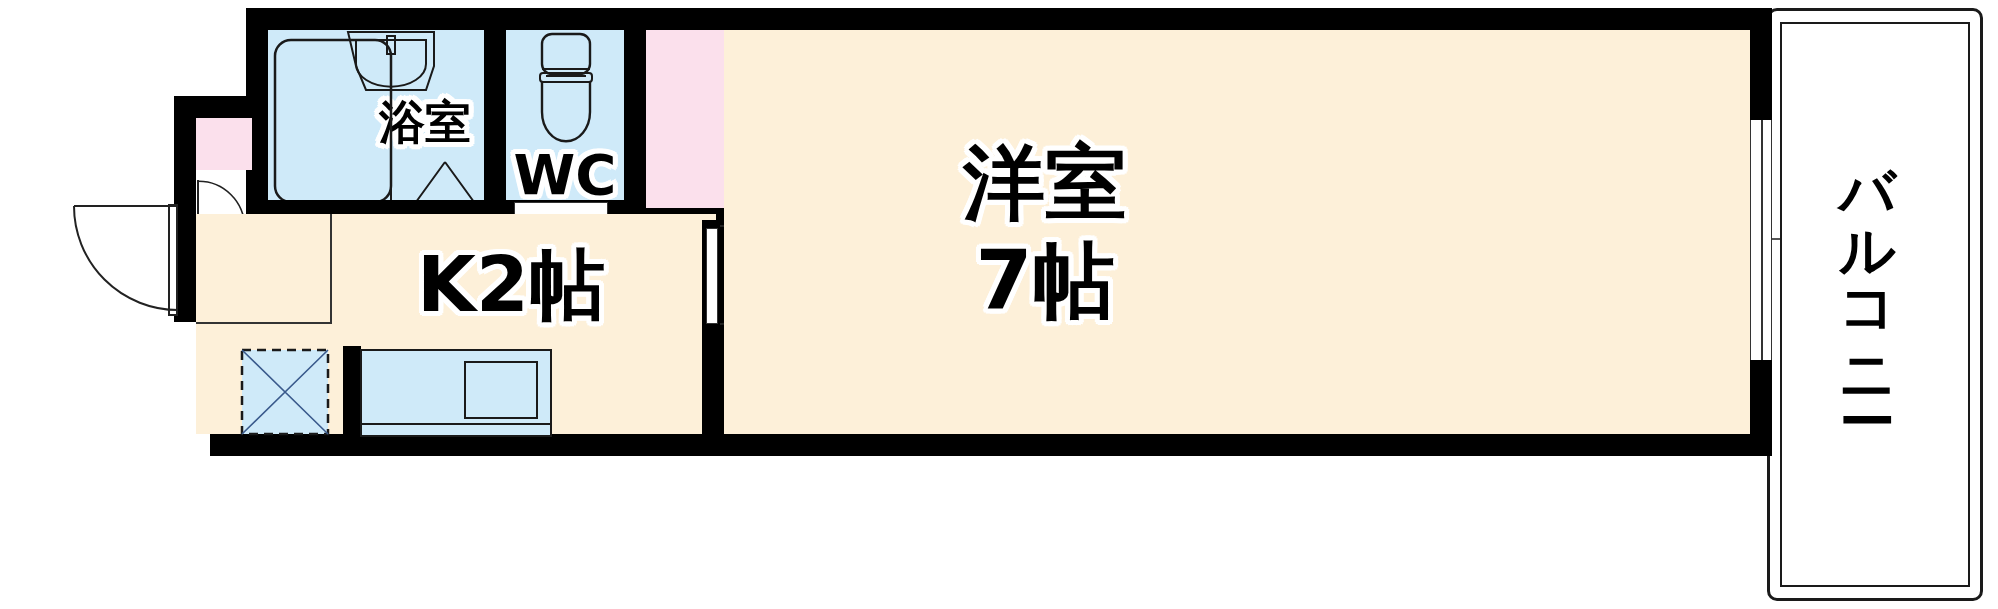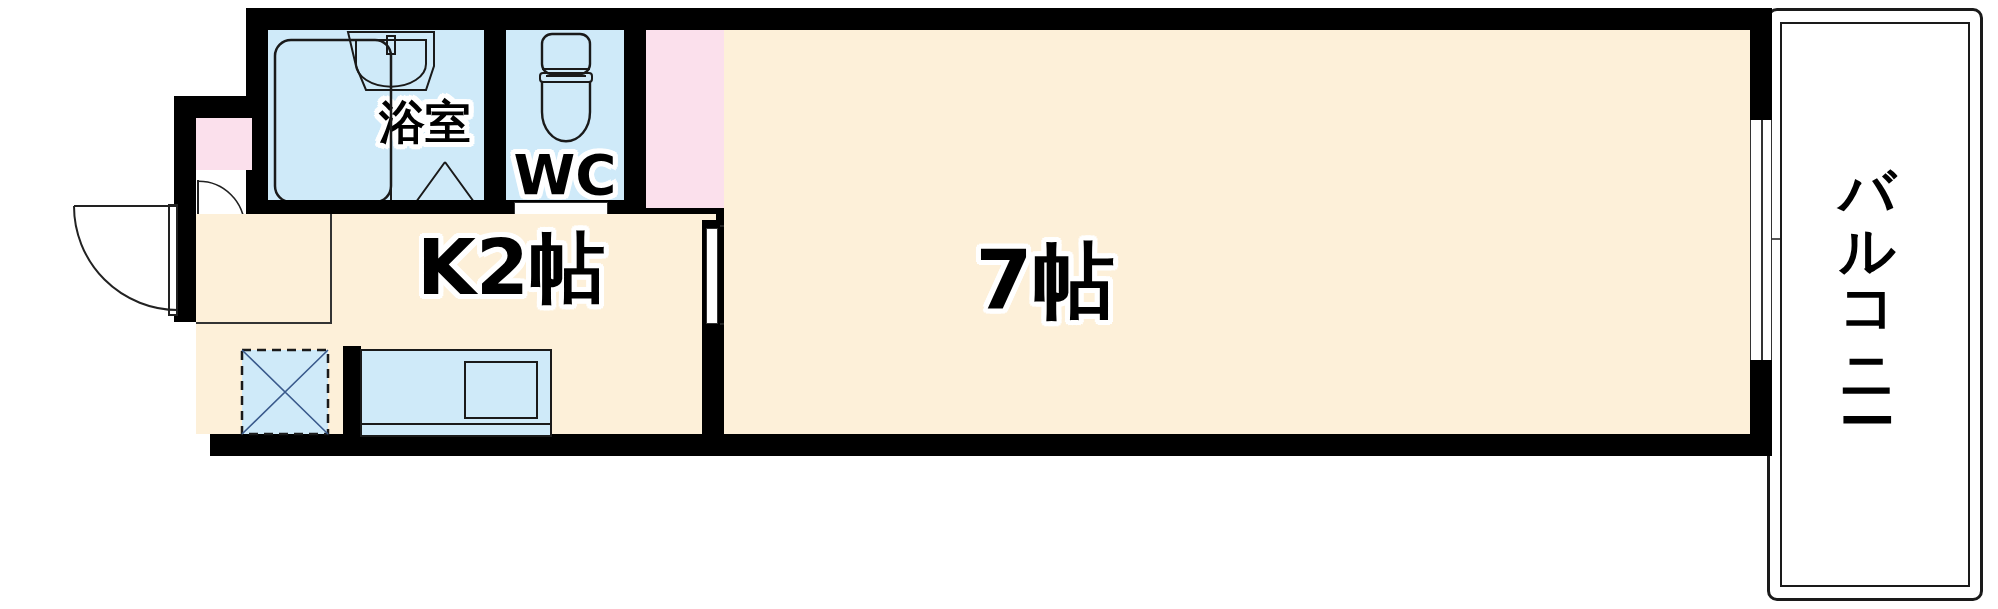--- a/index.html
+++ b/index.html
@@ -146,21 +146,21 @@
   </svg>
   <svg class="abs" style="left:776px;top:152px;width:48px;height:58px;" viewBox="0 0 48 58">
     <path d="M2 2 L44 28 L2 54" fill="none" stroke="#1a1a1a" stroke-width="2"></path>
   </svg>
 
   <div class="abs floor" style="left:196px;top:214px;width:520px;height:220px;"></div>
 
   <div class="abs" style="left:330px;top:214px;width:2px;height:110px;background:#333;"></div>
   <div class="abs" style="left:196px;top:322px;width:136px;height:2px;background:#333;"></div>
 
-  <div class="label" style="left:396px;top:228px;width:230px;font-size:76px;">K2帖</div>
+  <div class="label" style="left:396px;top:245px;width:230px;font-size:76px;">K2帖</div>
 
   <svg class="abs" style="left:240px;top:348px;width:90px;height:88px;" viewBox="0 0 90 88">
     <rect x="2" y="2" width="86" height="84" fill="#cfeaf9" stroke="#1a1a1a" stroke-width="2.5" stroke-dasharray="9,6"></rect>
     <path d="M2 2 L88 86 M88 2 L2 86" stroke="#3a5a8c" stroke-width="1.6" fill="none"></path>
   </svg>
 
   <div class="abs wall" style="left:343px;top:346px;width:18px;height:90px;"></div>
 
   <svg class="abs" style="left:361px;top:350px;width:190px;height:88px;" viewBox="0 0 190 88">
     <rect x="0" y="0" width="190" height="74" fill="#cfeaf9" stroke="#1a1a1a" stroke-width="2"></rect>
@@ -171,15 +171,16 @@
   <div class="abs wall" style="left:702px;top:220px;width:22px;height:214px;"></div>
 
   <div class="abs white" style="left:706px;top:228px;width:12px;height:96px;border:1.5px solid #333;"></div>
   <svg class="abs" style="left:718px;top:224px;width:110px;height:104px;" viewBox="0 0 110 104">
     <path d="M2 2 L100 2" stroke="#222" stroke-width="1.8" fill="none"></path>
     <path d="M100 2 A 98 98 0 0 1 2 100" stroke="#222" stroke-width="1.8" fill="none"></path>
   </svg>
 
   <div class="abs floor" style="left:724px;top:30px;width:1026px;height:404px;"></div>
 
+  <div class="label" style="left:945px;top:140px;width:200px;font-size:82px;">洋室</div>
   <div class="label" style="left:945px;top:238px;width:200px;font-size:82px;">7帖</div>
 
 </div>
 
 </body></html>

